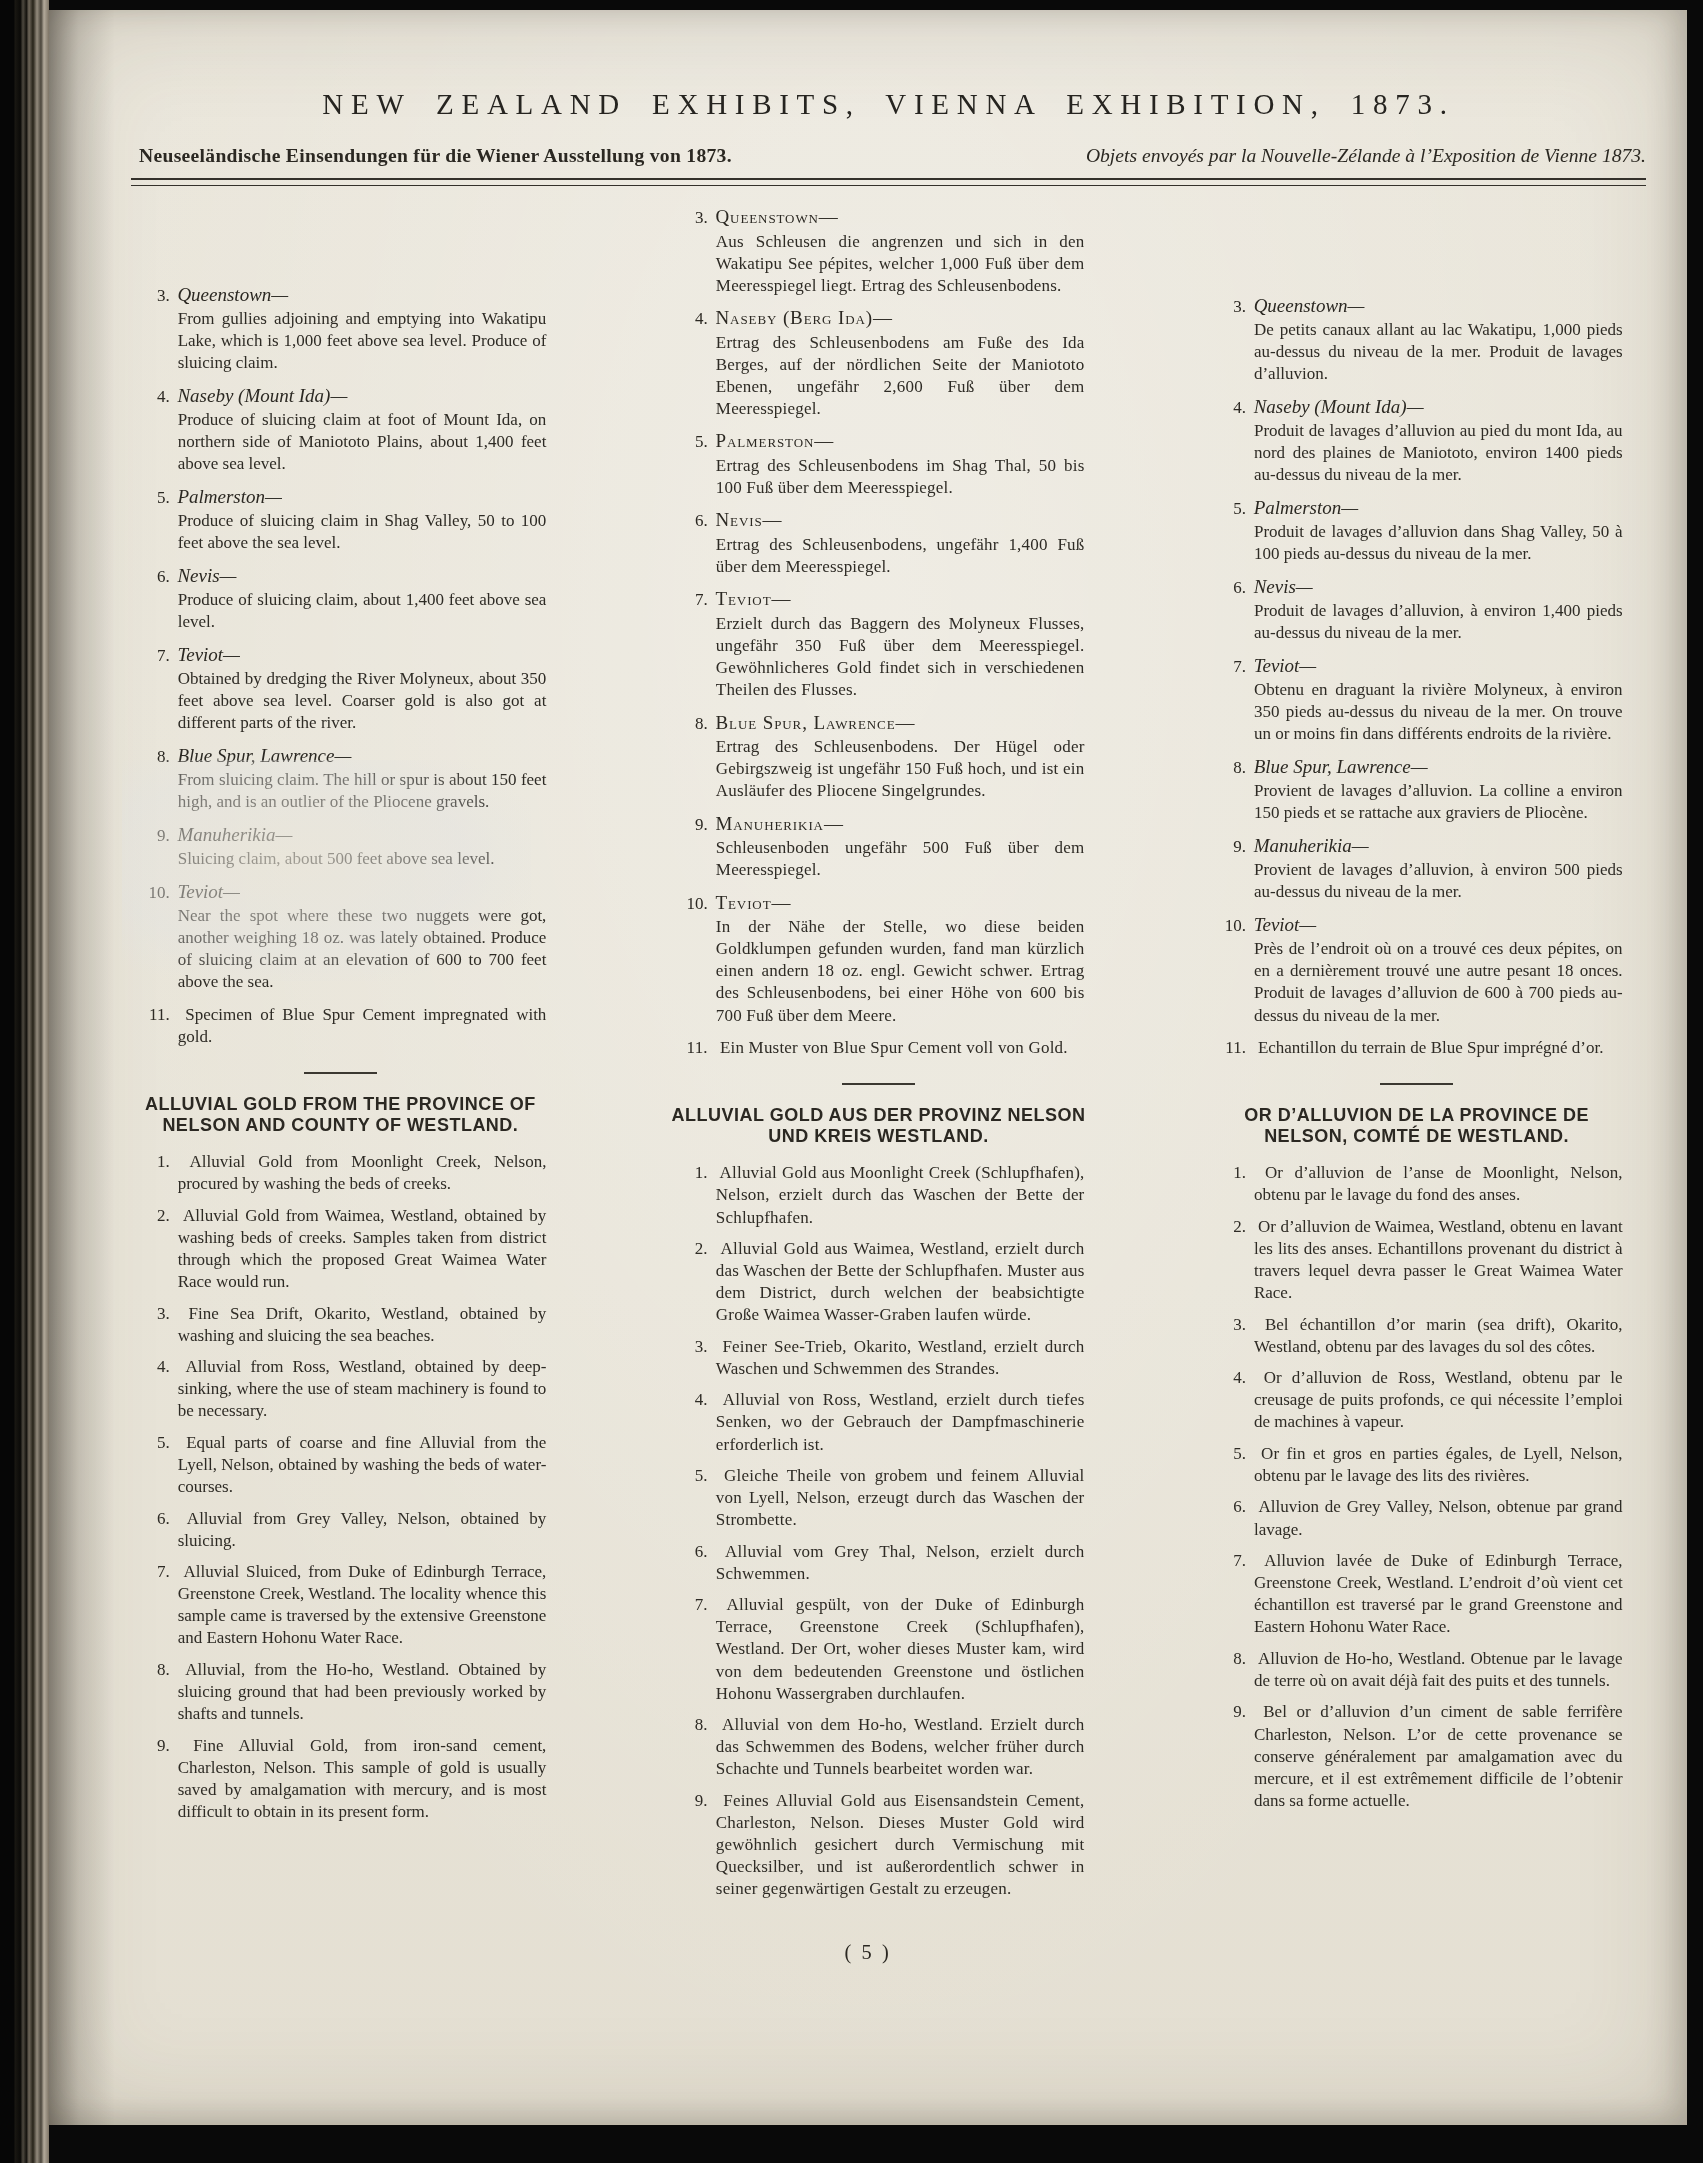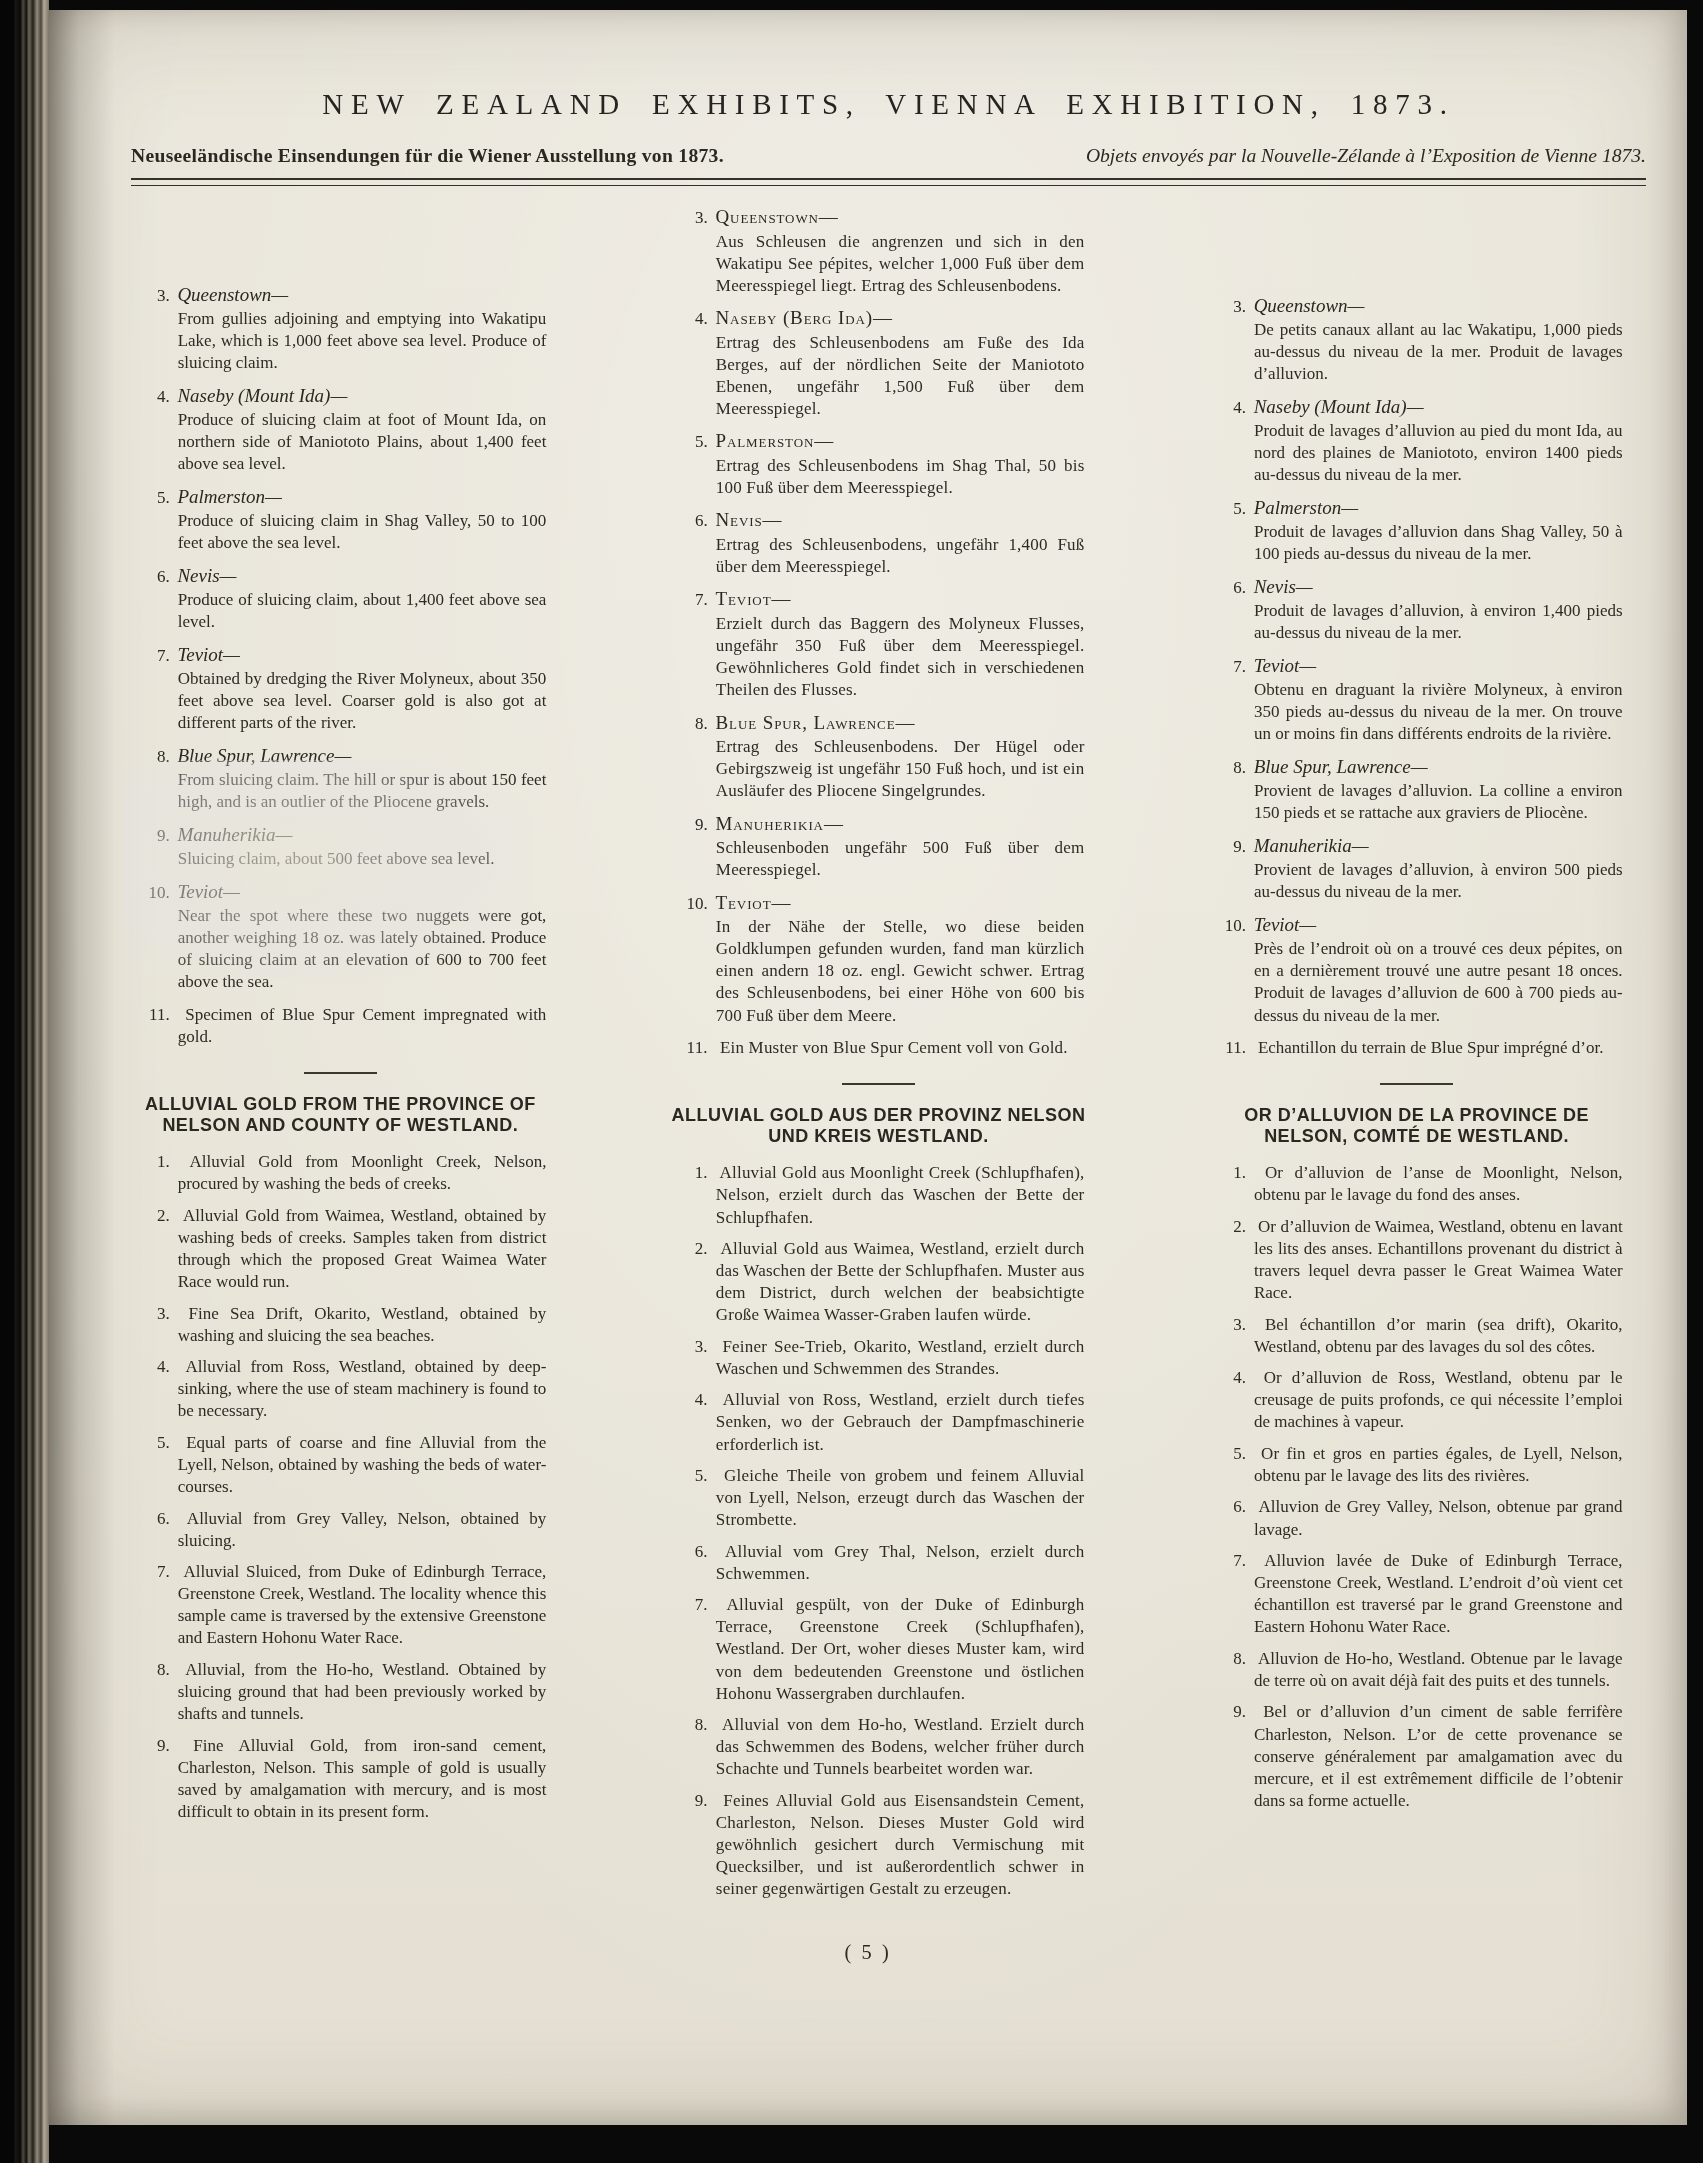--- a/index.html
+++ b/index.html
@@ -47,21 +47,21 @@
       rgba(233,229,218,0.62) 0%, rgba(226,227,226,0.38) 52%, rgba(233,229,218,0) 78%);
   }
 
   .header { padding:78px 41px 0 82px; text-align:center; }
   .title {
     font-size:29px; font-weight:400; letter-spacing:7.7px; word-spacing:10.2px;
     color:#262420; margin:0;
   }
   .subtitle-row {
     display:flex; justify-content:space-between; align-items:baseline;
-    margin-top:24px; font-size:19.6px; color:#2b2822;
+    margin-top:24px; font-size:19.6px; color:#2b2822;margin-left:8px;
   }
   .subtitle-german { font-weight:700; letter-spacing:0.3px; }
   .subtitle-french { font-style:italic;text-align:right; }
   .rule-thick { height:1.7px; background:#34312b; margin-top:11px; }
   .rule-thin  { height:0.9px; background:#34312b; margin-top:5.1px; }
 
   .columns {
     display:flex; align-items:center;
     margin-top:20.4px; padding:0 61px 0 82px;gap:44px;
   }
@@ -163,21 +163,21 @@
           <p class="body hang section-item"><span class="num">9.</span> Fine Alluvial Gold, from iron-sand cement, Charleston, Nelson.  This sample of gold is usually saved by amalgamation with mercury, and is most difficult to obtain in its present form.</p>
         </section>
       <div class="vrule"></div>
       <section class="column col-german" lang="de">
           <div class="item">
             <div class="item-line"><span class="num">3.</span><span class="head head-smallcaps">Queenstown—</span></div>
             <p class="body">Aus Schleusen die angrenzen und sich in den Wakatipu See pépites, welcher 1,000 Fuß über dem Meeresspiegel liegt.  Ertrag des Schleusenbodens.</p>
           </div>
           <div class="item">
             <div class="item-line"><span class="num">4.</span><span class="head head-smallcaps">Naseby (Berg Ida)—</span></div>
-            <p class="body">Ertrag des Schleusenbodens am Fuße des Ida Berges, auf der nördlichen Seite der Maniototo Ebenen, ungefähr 1,500 Fuß über dem Meeresspiegel.</p>
+            <p class="body">Ertrag des Schleusenbodens am Fuße des Ida Berges, auf der nördlichen Seite der Maniototo Ebenen, ungefähr 2,600 Fuß über dem Meeresspiegel.</p>
           </div>
           <div class="item">
             <div class="item-line"><span class="num">5.</span><span class="head head-smallcaps">Palmerston—</span></div>
             <p class="body">Ertrag des Schleusenbodens im Shag Thal, 50 bis 100 Fuß über dem Meeresspiegel.</p>
           </div>
           <div class="item">
             <div class="item-line"><span class="num">6.</span><span class="head head-smallcaps">Nevis—</span></div>
             <p class="body">Ertrag des Schleusenbodens, ungefähr 1,400 Fuß über dem Meeresspiegel.</p>
           </div>
           <div class="item">

